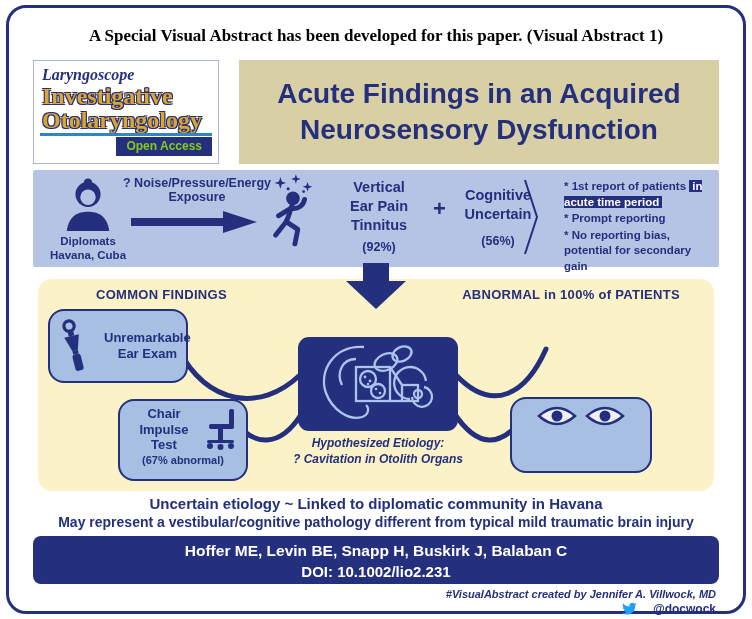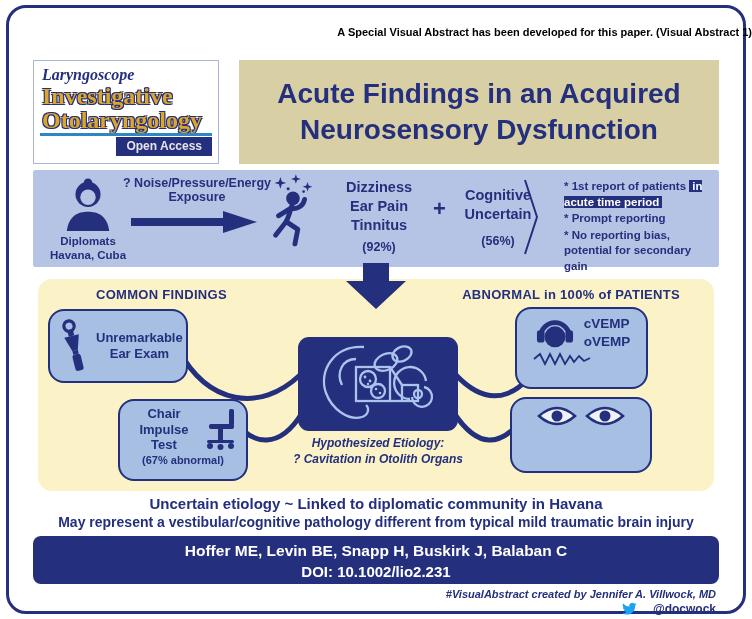--- a/index.html
+++ b/index.html
@@ -4,35 +4,35 @@
 <style>
   :root{
     --navy:#242f7d; --band:#b5c4e4; --box:#a6bfe2; --yellow:#fbf2c8;
     --tan:#d8cfa4; --gold:#dca62a; --teal:#2f86c5; --twitter:#1da1f2;
   }
   html,body{margin:0;padding:0;background:#fff;}
   .canvas{position:relative;width:752px;height:619px;background:#fff;
           font-family:"Liberation Sans",sans-serif;overflow:hidden;}
   .frame{position:absolute;left:6px;top:5px;width:734px;height:603px;
          border:3px solid var(--navy);border-radius:20px;pointer-events:none;}
-  .top-note{position:absolute;left:0;right:0;top:26px;text-align:right;
-            font-size:11px;font-weight:bold;color:#000;}
+  .top-note{position:absolute;left:0;right:0;top:26px;text-align:center;
+            font-size:17px;font-weight:bold;color:#000;font-family:Liberation Serif, serif;}
   
   .header{position:absolute;left:33px;top:60px;width:686px;height:104px;display:flex;gap:20px;}
   .logo-box{width:186px;background:#fff;border:1px solid #a9b4d8;position:relative;
             padding:5px 8px;box-sizing:border-box;}
   .masthead{font-family:"Liberation Serif",serif;font-style:italic;font-weight:bold;
             font-size:16px;color:var(--navy);}
   .logo-line{font-family:"Liberation Serif",serif;font-weight:bold;font-size:24px;
              line-height:1.02;color:var(--gold);
              text-shadow:-1px -1px 0 var(--navy),1px -1px 0 var(--navy),
                          -1px 1px 0 var(--navy),1px 1px 0 var(--navy);}
   .oa-row{position:absolute;left:6px;right:6px;bottom:7px;border-top:3px solid var(--teal);
           text-align:right;}
-  .oa-tag{display:inline-block;background:var(--navy);color:#e5e5e5;font-size:12px;
+  .oa-tag{display:inline-block;background:var(--navy);color:#84cc16;font-size:12px;
           font-weight:bold;padding:2px 10px 3px;margin-top:-1px;}
   .title-box{flex:1;background:var(--tan);color:var(--navy);display:flex;
              align-items:center;justify-content:center;text-align:center;
              font-weight:bold;font-size:28px;line-height:1.28;}
   
   .band{position:absolute;left:33px;top:170px;width:686px;height:97px;
         background:var(--band);border-radius:2px;}
   .band .abs{position:absolute;color:var(--navy);}
   .diplomat-icon{left:26px;top:7px;width:58px;height:54px;}
   .diplomat-label{left:0px;top:64px;width:110px;text-align:center;font-size:11.5px;
@@ -57,21 +57,21 @@
   .yellow{position:absolute;left:38px;top:279px;width:676px;height:212px;
           background:var(--yellow);border-radius:14px;}
   .connectors{position:absolute;left:0;top:0;width:676px;height:212px;z-index:1;pointer-events:none;}
   .yellow .abs{position:absolute;color:var(--navy);}
   .common-label{left:58px;top:8px;font-size:13px;font-weight:800;letter-spacing:.3px;}
   .abnormal-label{right:34px;top:8px;font-size:13px;font-weight:800;letter-spacing:.3px;}
   .fbox{background:var(--box);border:2.5px solid var(--navy);border-radius:16px;
         box-sizing:border-box;z-index:2;color:var(--navy);}
   .ear-box{left:10px;top:30px;width:140px;height:74px;display:flex;align-items:center;
            gap:8px;padding:5px 10px;}
-  .ear-text{flex:1;text-align:center;font-size:13px;font-weight:bold;line-height:1.25;}
+  .ear-text{flex:1;text-align:center;font-size:13px;font-weight:bold;line-height:1.25;margin-left:8px;}
   .chair-box{left:80px;top:120px;width:130px;height:82px;display:flex;flex-direction:column;
              padding:5px 6px;}
   .chair-row{display:flex;align-items:center;width:100%;}
   .chair-text{flex:1;text-align:center;font-size:13px;font-weight:bold;line-height:1.2;}
   .chair-pct{text-align:center;font-size:11px;font-weight:bold;margin-top:1px;}
   .center-box{left:260px;top:58px;width:160px;height:94px;background:var(--navy);
               border-radius:11px;z-index:2;position:absolute;}
   .etiology{left:210px;top:157px;width:260px;text-align:center;font-size:12px;
             font-weight:bold;font-style:italic;line-height:1.3;z-index:2;}
   .vemp-box{left:477px;top:28px;width:133px;height:82px;padding:5px 6px;display:flex;
@@ -151,21 +151,21 @@
         <circle cx="44" cy="19" r="1.4" fill="#242f7d"></circle>
         <circle cx="33" cy="26" r="7" fill="#242f7d"></circle>
         <path d="M32,33 C30,40 28,46 26,50" stroke="#242f7d" stroke-width="5" fill="none" stroke-linecap="round"></path>
         <path d="M31,36 L18,44" stroke="#242f7d" stroke-width="5" fill="none" stroke-linecap="round"></path>
         <path d="M31,36 C38,38 44,33 45,27" stroke="#242f7d" stroke-width="5" fill="none" stroke-linecap="round"></path>
         <path d="M26,50 L15,64" stroke="#242f7d" stroke-width="5" fill="none" stroke-linecap="round"></path>
         <path d="M26,50 L38,58 L35,73" stroke="#242f7d" stroke-width="5" fill="none" stroke-linecap="round" stroke-linejoin="round"></path>
       </svg>
     </div>
     <div class="abs symptoms">
-      <div>Dizziness</div>
+      <div>Vertical</div>
       <div>Ear Pain</div>
       <div>Tinnitus</div>
     </div>
     <div class="abs symptoms-pct">(92%)</div>
     <div class="abs plus">+</div>
     <div class="abs cognitive">
       <div>Cognitive</div>
       <div>Uncertain</div>
     </div>
     <div class="abs cognitive-pct">(56%)</div>
@@ -253,41 +253,20 @@
           <circle cx="78" cy="52" r="1.3"></circle>
             <circle cx="82" cy="56" r="1.3"></circle>
         </g>
       </svg>
     </div>
     <div class="abs etiology">
       <div>Hypothesized Etiology:</div>
       <div>? Cavitation in Otolith Organs</div>
     </div>
 
-    <div class="abs fbox vemp-box">
-      <div class="vemp-row">
-        <span>
-          <svg width="44" height="38" viewBox="0 0 46 40">
-            <circle cx="23" cy="24" r="11" fill="#242f7d"></circle>
-            <path d="M8,24 a15,15 0 0 1 30,0" fill="none" stroke="#242f7d" stroke-width="5"></path>
-            <rect x="4" y="17" width="8" height="13" rx="3" fill="#242f7d"></rect>
-            <rect x="34" y="17" width="8" height="13" rx="3" fill="#242f7d"></rect>
-          </svg>
-        </span>
-        <div class="vemp-text">
-          <div>cVEMP</div>
-          <div>oVEMP</div>
-        </div>
-      </div>
-      <span style="margin-right:36px;">
-        <svg width="64" height="14" viewBox="0 0 64 14">
-          <path d="M2,7 L8,2 L13,12 L18,2 L23,12 L28,2 L33,12 L38,4 L42,10 L47,4 L52,9 L58,6" stroke="#242f7d" stroke-width="1.8" fill="none"></path>
-        </svg>
-      </span>
-    </div>
 
     <div class="abs fbox svv-box">
       <div class="eyes-row">
         <span>
           <svg width="40" height="22" viewBox="0 0 40 22">
             <path d="M2,11 Q20,-5 38,11 Q20,27 2,11 Z" fill="#eef2fb" stroke="#242f7d" stroke-width="2.5"></path>
             <circle cx="20" cy="11" r="5.5" fill="#242f7d"></circle>
           </svg>
         </span>
         <span>

